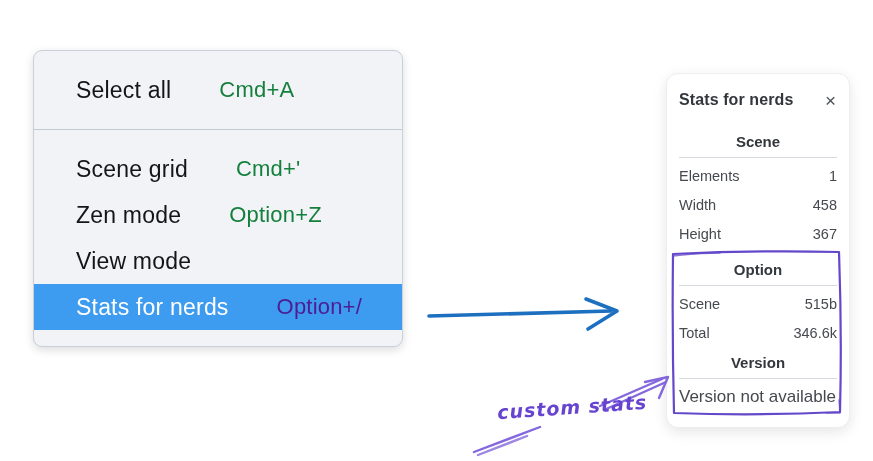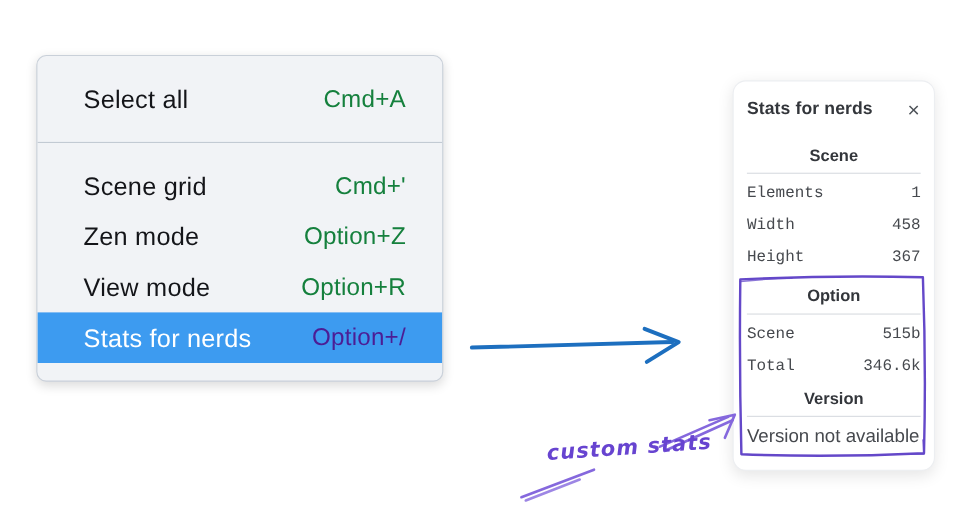--- a/index.html
+++ b/index.html
@@ -26,21 +26,20 @@
     overflow: hidden;
   }
   .menu-group { padding: 16px 0; }
   .menu-divider {
     border: none;
     border-top: 1px solid #c2cad3;
     height: 0;
   }
   .menu-item {
     display: flex;
-    justify-content: space-between;
     align-items: center;
     height: 46px;
     padding: 0 33px 0 42px;
     font-size: 23px;
     color: #141519;
     cursor: default;
     letter-spacing: 0.2px;
     gap: 48px;
   }
   .menu-item .shortcut {
@@ -103,21 +102,20 @@
     border-top: 1px solid #d7dbe0;
     margin: 3px 0 3px 0;
   }
   .stat-row {
     display: flex;
     justify-content: space-between;
     align-items: center;
     height: 29px;
     font-size: 14.5px;
     color: #46494e;
-    font-family: Liberation Mono, monospace;
   }
   .stat-note {
     height: 29px;
     display: flex;
     align-items: center;
     font-size: 17px;
     color: #46494e;
     white-space: nowrap;
   }
 
@@ -161,21 +159,20 @@
       <div class="menu-item">
         <span>Scene grid</span>
         <span class="shortcut">Cmd+'</span>
       </div>
       <div class="menu-item">
         <span>Zen mode</span>
         <span class="shortcut">Option+Z</span>
       </div>
       <div class="menu-item">
         <span>View mode</span>
-        <span class="shortcut">Option+R</span>
       </div>
       <div class="menu-item selected">
         <span>Stats for nerds</span>
         <span class="shortcut">Option+/</span>
       </div>
     </div>
   </div>
 
   <div class="stats-panel">
     <div class="panel-title-row">

